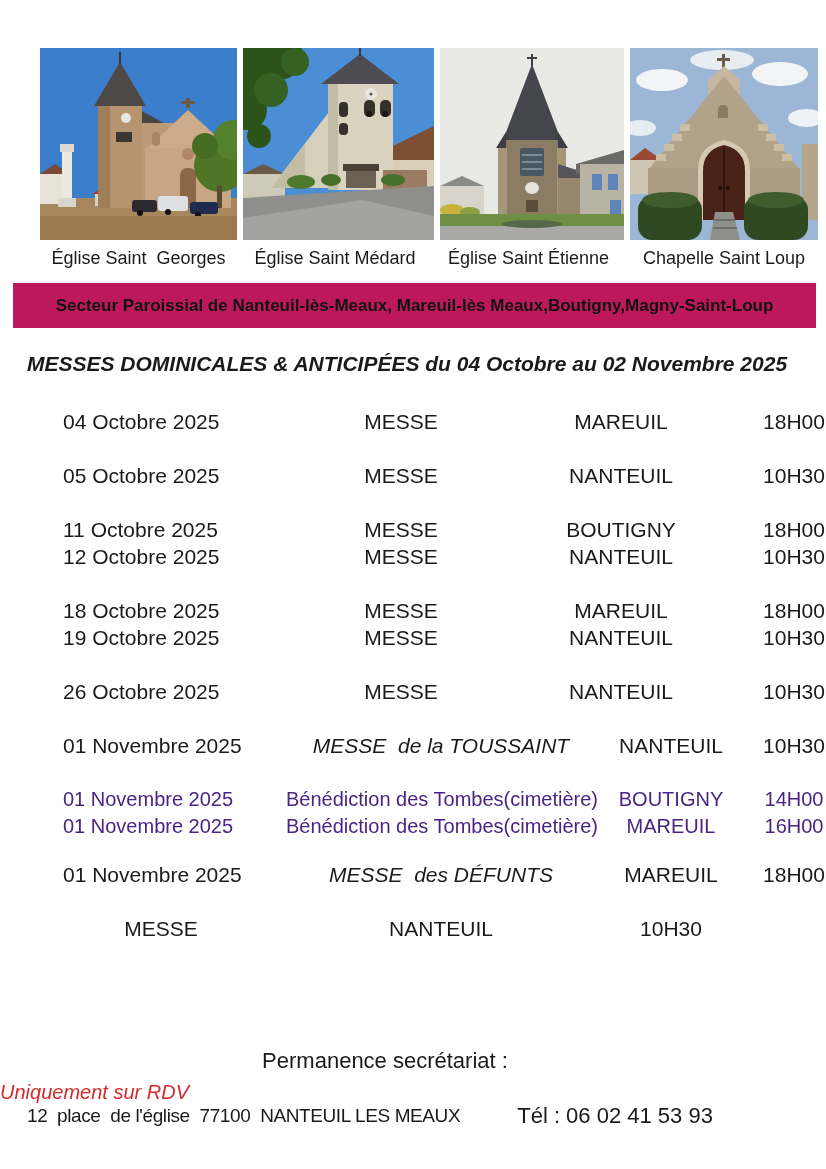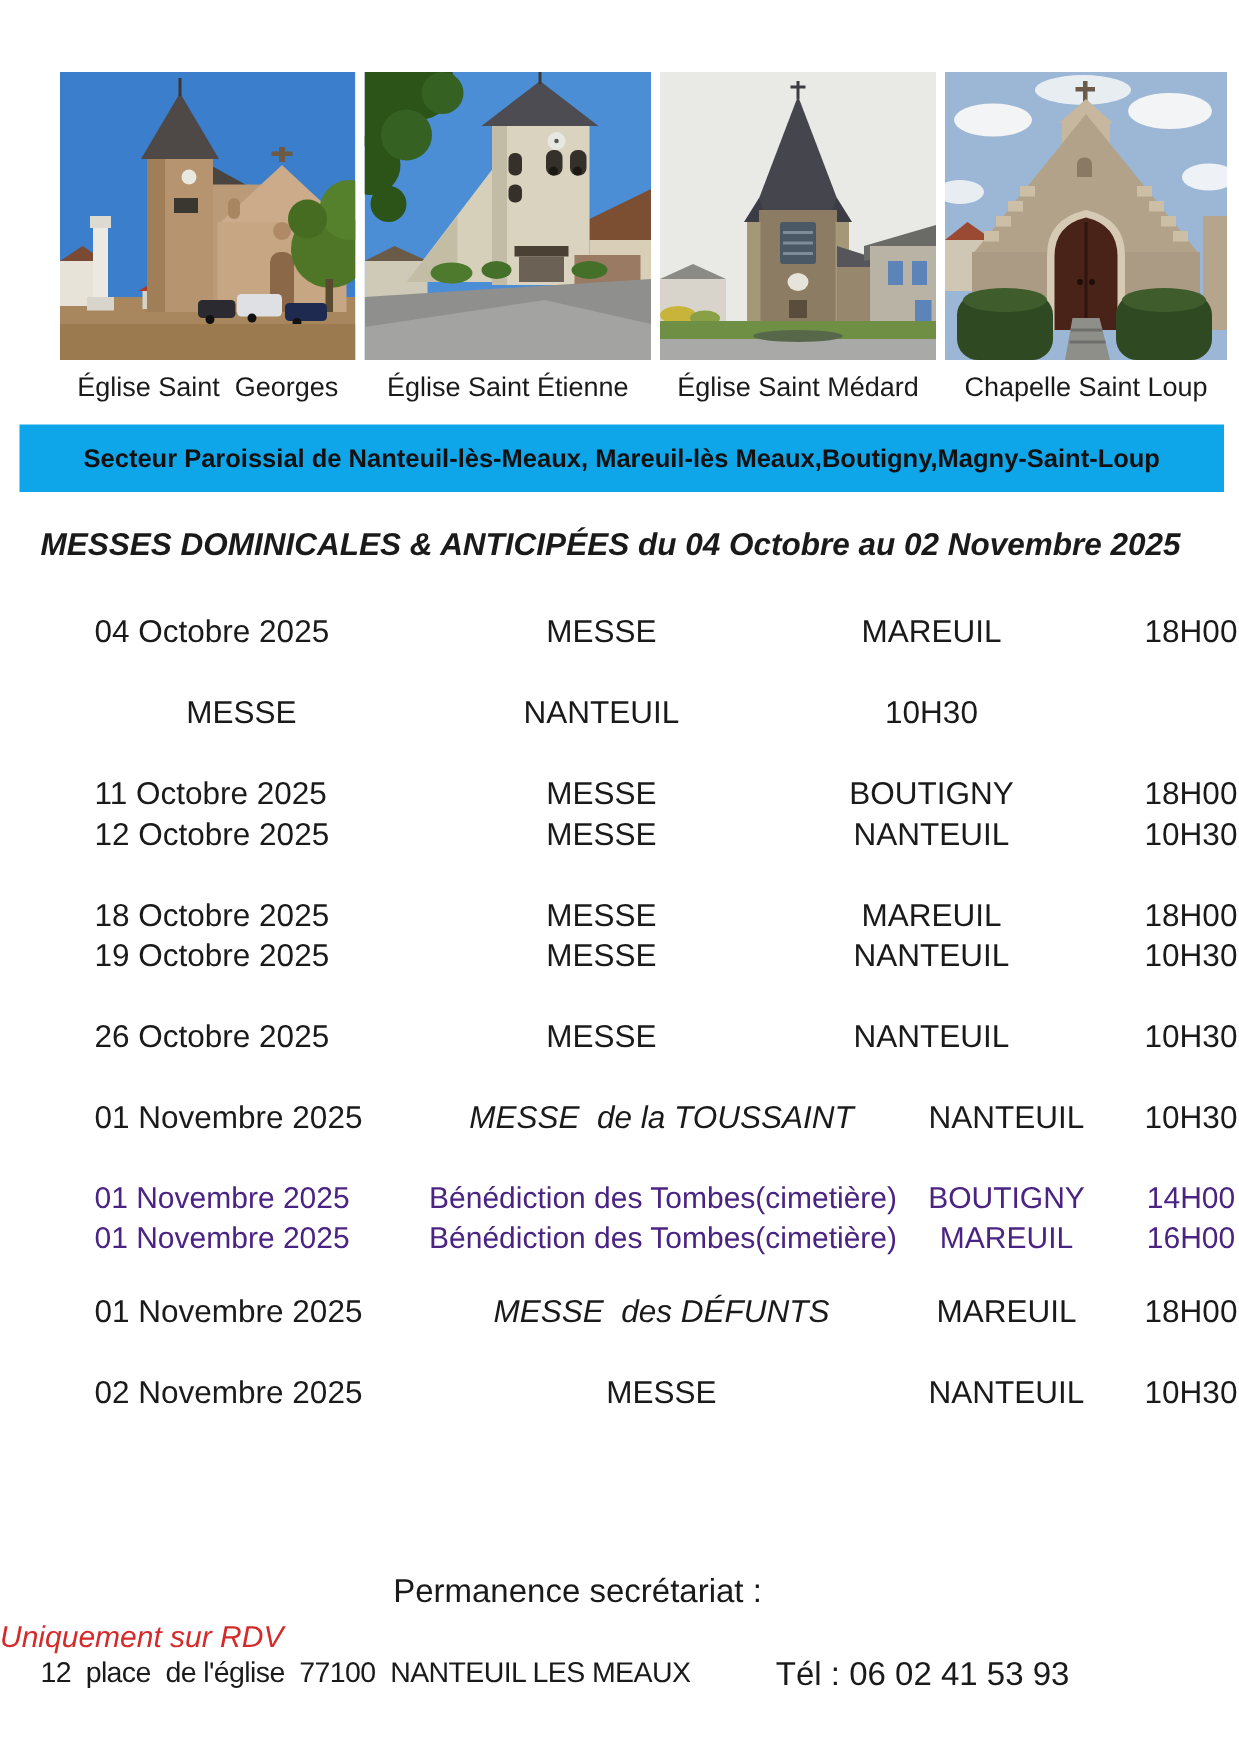--- a/index.html
+++ b/index.html
@@ -223,39 +223,40 @@
         <ellipse cx="146" cy="152" rx="28" ry="8" fill="#3e5c2c"></ellipse>
         <polygon points="80,192 85,164 103,164 110,192" fill="#8f8f8a"></polygon>
         <line x1="84" y1="172" x2="105" y2="172" stroke="#6e6e6a" stroke-width="2"></line>
         <line x1="83" y1="180" x2="107" y2="180" stroke="#6e6e6a" stroke-width="2"></line>
       </svg>
     </div>
   </div>
 
   <div class="captions">
     <div class="caption" style="width:197px">Église Saint  Georges</div>
+    <div class="caption" style="width:184px">Église Saint Médard</div>
     <div class="caption" style="width:191px">Église Saint Étienne</div>
-    <div class="caption" style="width:184px">Église Saint Médard</div>
     <div class="caption" style="width:188px">Chapelle Saint Loup</div>
   </div>
 
-  <div class="banner" style="background:#0ea5e9">Secteur Paroissial de Nanteuil-lès-Meaux, Mareuil-lès Meaux,Boutigny,Magny-Saint-Loup</div>
+  <div class="banner" style="background:#be185d">Secteur Paroissial de Nanteuil-lès-Meaux, Mareuil-lès Meaux,Boutigny,Magny-Saint-Loup</div>
 
   <div class="doc-title">MESSES DOMINICALES &amp; ANTICIPÉES du 04 Octobre au 02 Novembre 2025</div>
 
   <div class="schedule">
 
     <div class="row grid-a">
       <span class="cell date">04 Octobre 2025</span>
       <span class="cell event">MESSE</span>
       <span class="cell loc">MAREUIL</span>
       <span class="cell time">18H00</span>
     </div>
 
     <div class="row grid-a gap">
+      <span class="cell date">05 Octobre 2025</span>
       <span class="cell event">MESSE</span>
       <span class="cell loc">NANTEUIL</span>
       <span class="cell time">10H30</span>
     </div>
 
     <div class="row grid-a gap">
       <span class="cell date">11 Octobre 2025</span>
       <span class="cell event">MESSE</span>
       <span class="cell loc">BOUTIGNY</span>
       <span class="cell time">18H00</span>
@@ -311,21 +312,20 @@
     </div>
 
     <div class="row grid-b italic-event gap-sm">
       <span class="cell date">01 Novembre 2025</span>
       <span class="cell event">MESSE  des DÉFUNTS</span>
       <span class="cell loc">MAREUIL</span>
       <span class="cell time">18H00</span>
     </div>
 
     <div class="row grid-b gap">
-      <span class="cell date">02 Novembre 2025</span>
       <span class="cell event">MESSE</span>
       <span class="cell loc">NANTEUIL</span>
       <span class="cell time">10H30</span>
     </div>
   </div>
 
   <div class="perm">Permanence secrétariat :</div>
   <div class="rdv">Uniquement sur RDV</div>
   <div class="addr">
     <span class="addr-street">12  place  de l'église  77100  NANTEUIL LES MEAUX</span>

